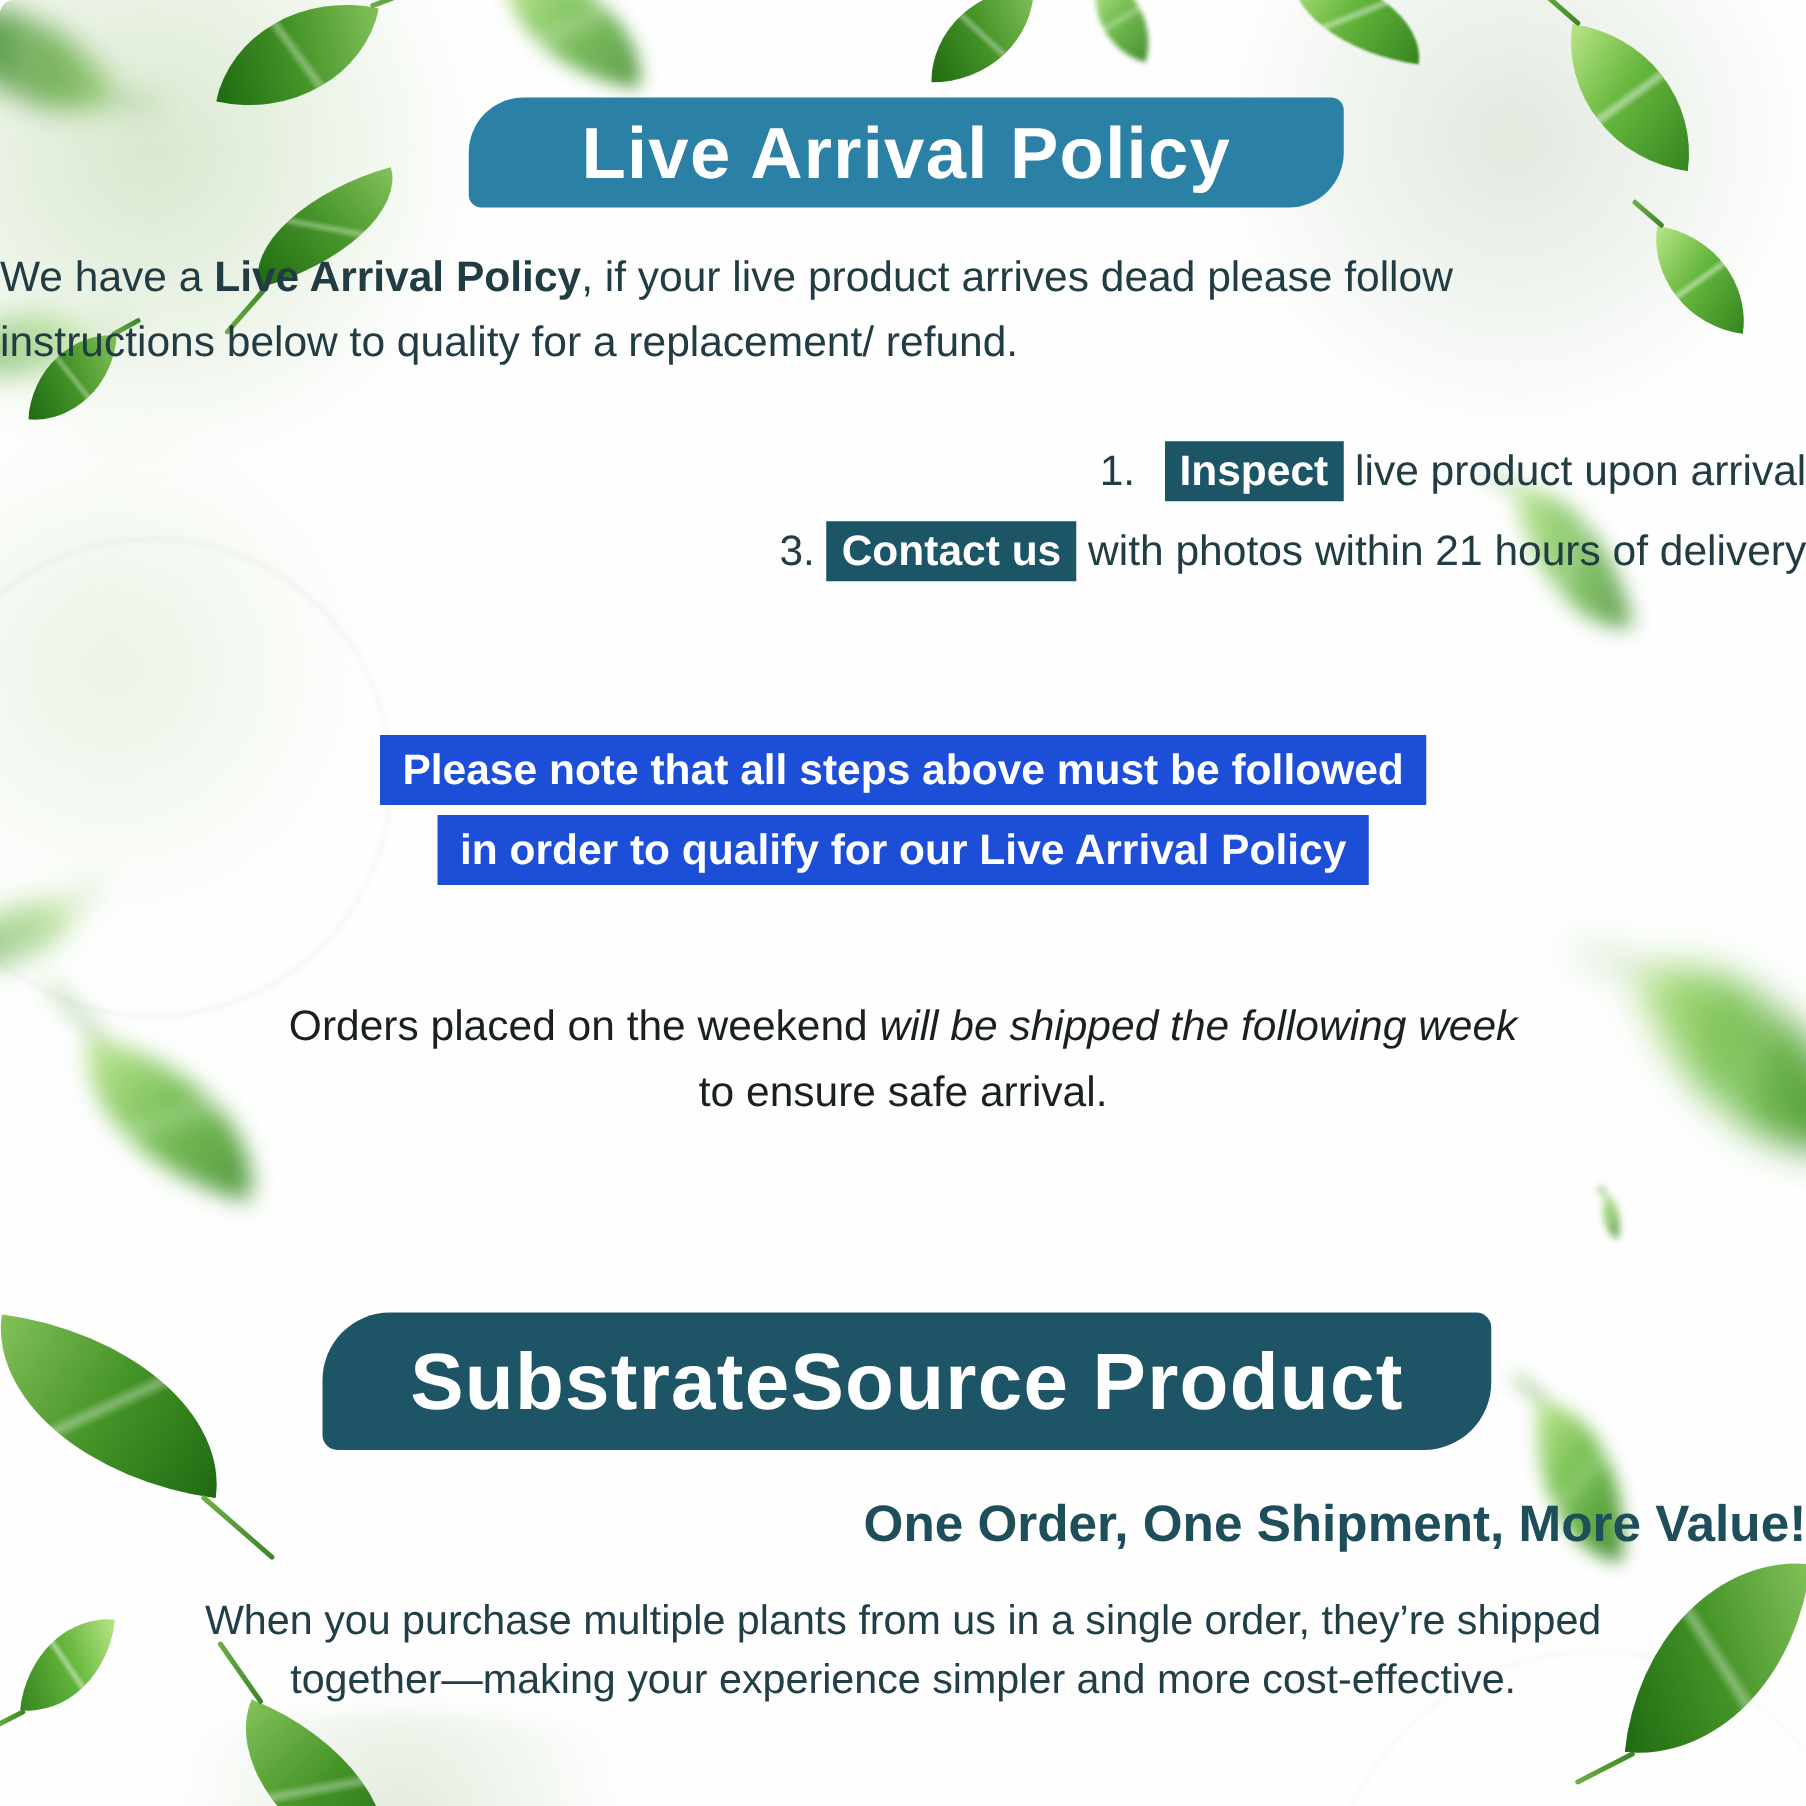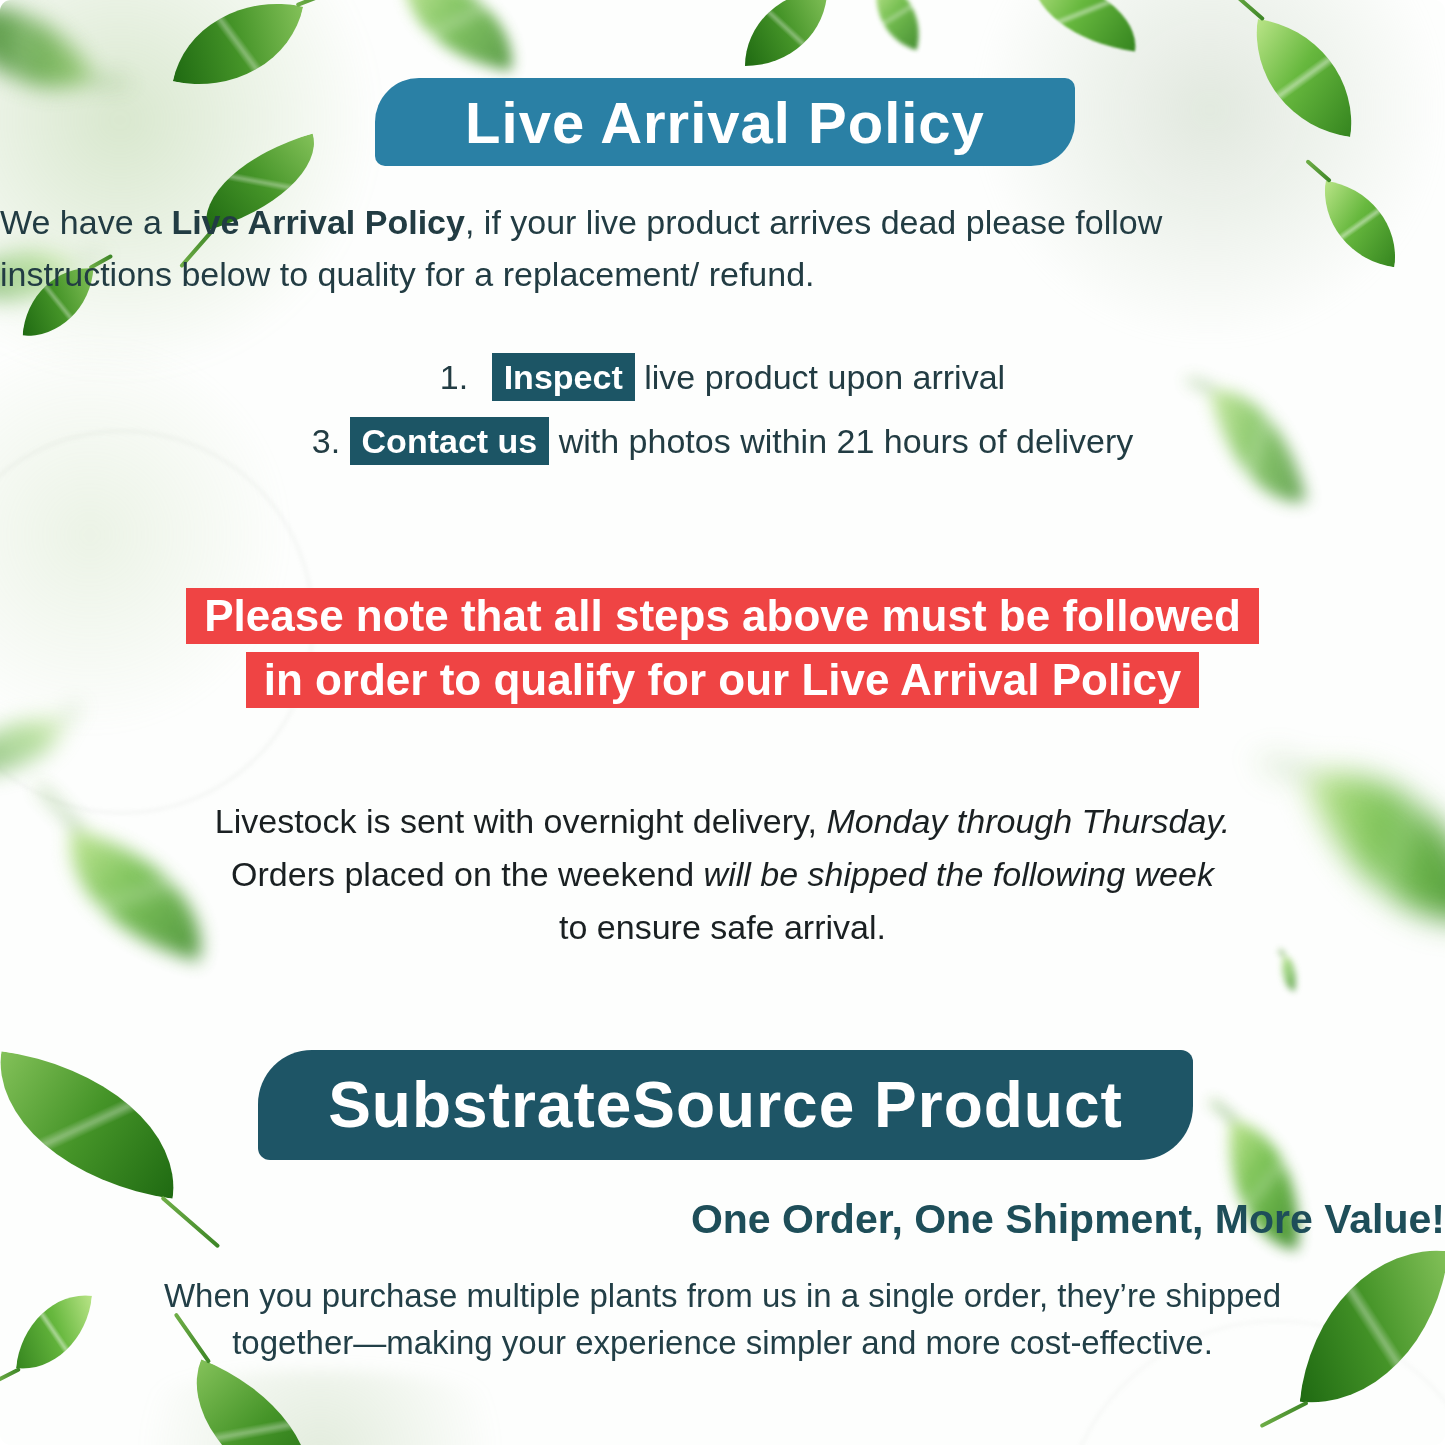--- a/index.html
+++ b/index.html
@@ -62,26 +62,26 @@
   .banner-title{
     position:absolute;left:375px;top:78px;width:700px;height:88px;
     background:#2a80a5;border-radius:44px 10px 44px 10px;
     display:flex;align-items:center;justify-content:center;
     color:#ffffff;font-size:58px;font-weight:bold;letter-spacing:1px;
   }
   .intro{position:absolute;left:0;top:196px;width:100%;
     font-size:34px;line-height:52px;color:#223c43;}
   .intro b{font-weight:bold;}
   .steps{position:absolute;left:0;top:352px;width:100%;text-align:center;font-size:34px;color:#223c43;}
-  .step{margin-bottom:14px;line-height:50px;}
+  .step{margin-bottom:14px;line-height:50px;text-align:right;}
   .hl{background:#1c5565;color:#ffffff;font-weight:bold;padding:3px 12px;display:inline-block;line-height:42px;}
   .hl.ml{margin-left:14px;}
   .note{position:absolute;left:0;top:588px;width:100%;text-align:center;}
-  .note-line{display:inline-block;background:#ef4444;color:#ffffff;font-weight:bold;
-    font-size:44px;line-height:40px;padding:8px 18px;margin-bottom:8px;}
+  .note-line{display:inline-block;background:#1d4ed8;color:#ffffff;font-weight:bold;
+    font-size:34px;line-height:40px;padding:8px 18px;margin-bottom:8px;}
   .shipping{position:absolute;left:0;top:795px;width:100%;text-align:center;
     font-size:34px;line-height:53px;color:#1a2022;}
   .shipping i{font-style:italic;}
   .banner-product{
     position:absolute;left:258px;top:1050px;width:935px;height:110px;
     background:#1e5566;border-radius:54px 12px 54px 12px;
     display:flex;align-items:center;justify-content:center;
     color:#ffffff;font-size:64px;font-weight:bold;letter-spacing:1px;
   }
   .product-heading{position:absolute;left:0;top:1196px;width:100%;text-align:right;
@@ -146,21 +146,20 @@
         <span>with photos within 21 hours of delivery</span>
       </div>
     </div>
 
     <div class="note">
       <div><span class="note-line">Please note that all steps above must be followed</span></div>
       <div><span class="note-line">in order to qualify for our Live Arrival Policy</span></div>
     </div>
 
     <div class="shipping">
-      <div><span>Livestock is sent with overnight delivery, </span><i>Monday through Thursday.</i></div>
       <div><span>Orders placed on the weekend </span><i>will be shipped the following week</i></div>
       <div>to ensure safe arrival.</div>
     </div>
 
     <div class="banner-product">
         <span>SubstrateSource Product</span>
       </div>
 
     <div class="product-heading">One Order, One Shipment, More Value!</div>
 

